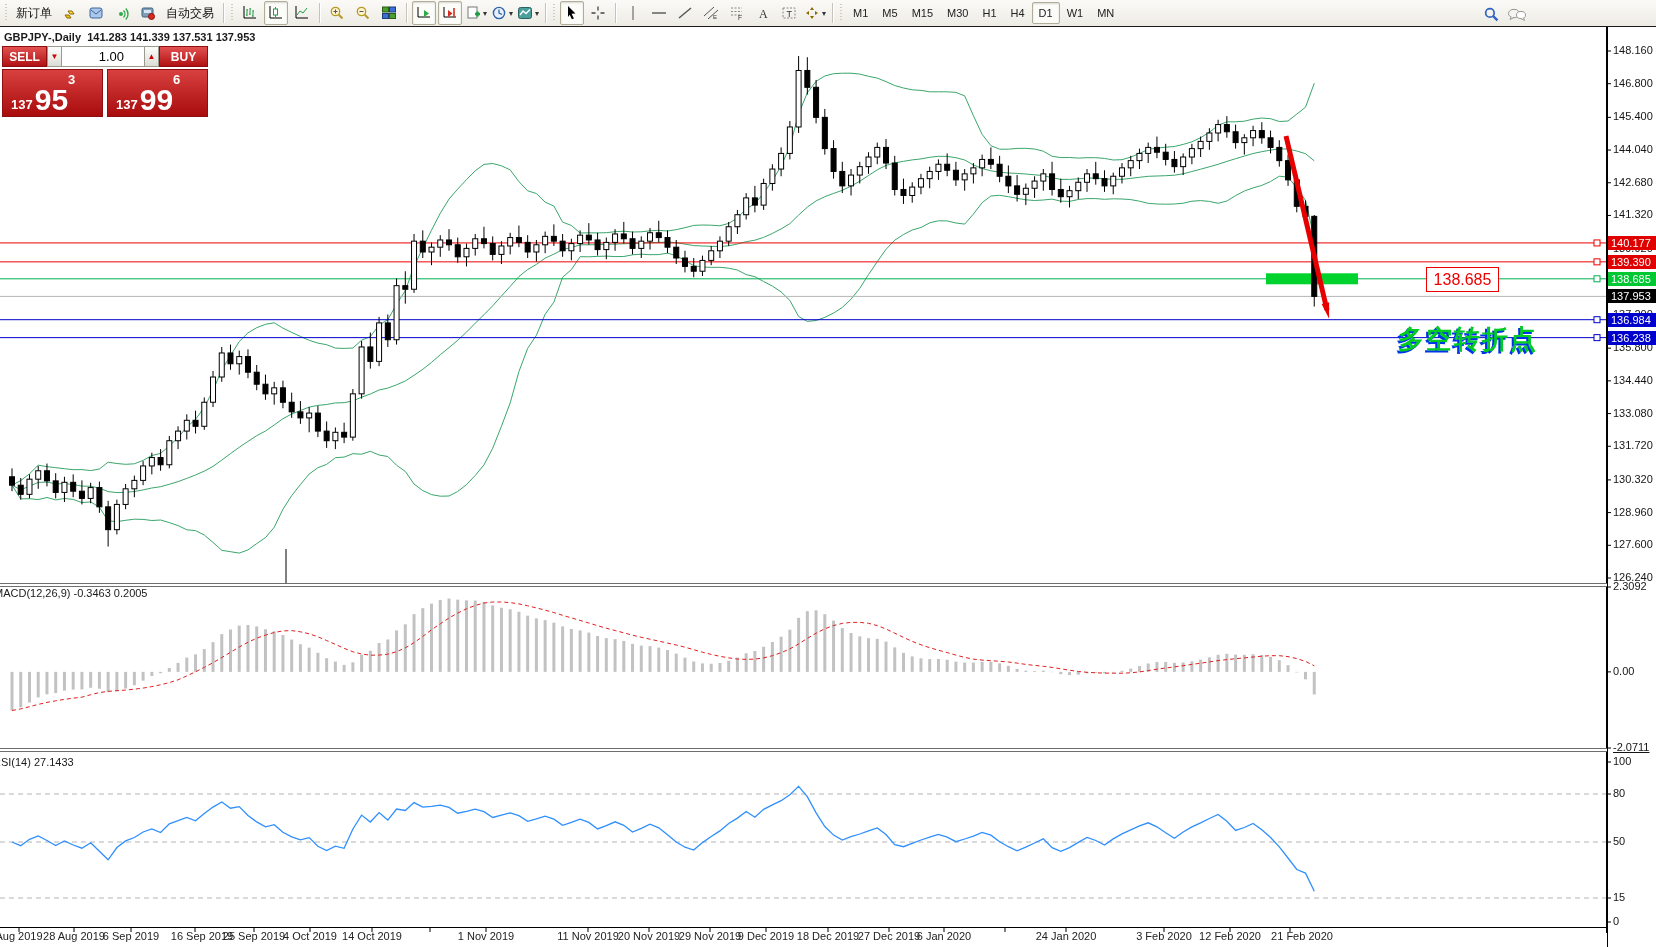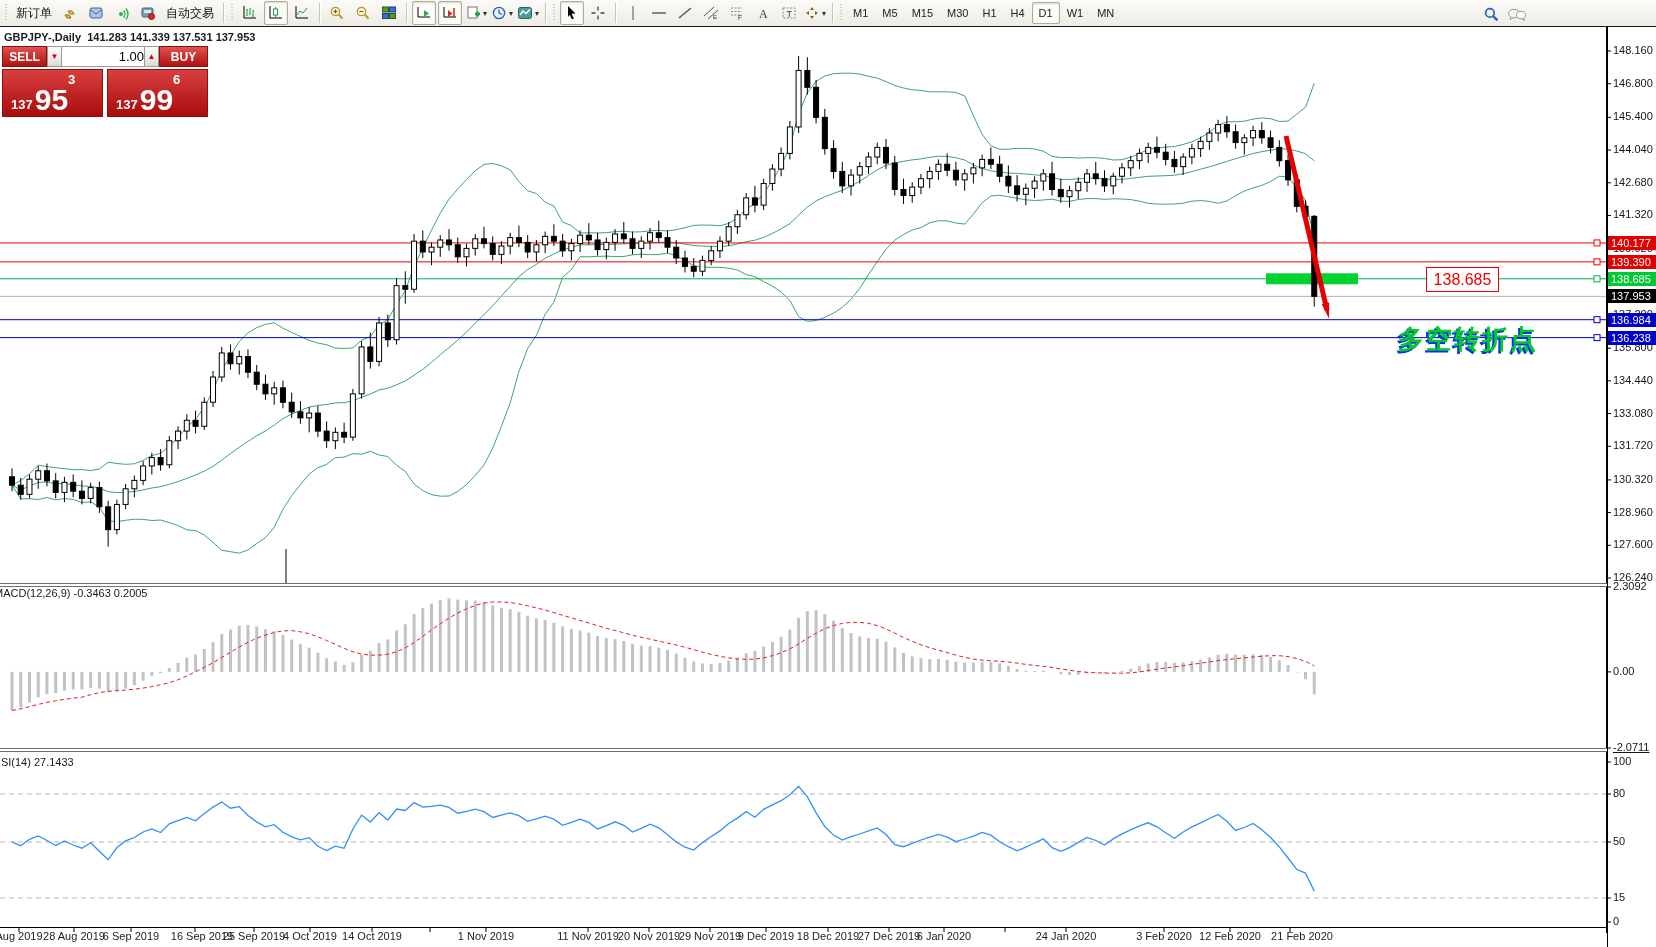--- a/index.html
+++ b/index.html
@@ -37,21 +37,21 @@
   
   #trade-panel{position:absolute;left:2px;top:46px;width:208px;z-index:5;font-family:"Liberation Sans",sans-serif;}
   #tp-row1{display:flex;height:21px;}
   .tp-btn{color:#fff;font-size:12px;font-weight:bold;display:flex;align-items:center;justify-content:center;
     background:linear-gradient(#e25151,#b01212);border:1px solid #8d0f0f;box-sizing:border-box;}
   #tp-sell-btn{width:45px;}
   #tp-buy-btn{width:49px;}
   .spin{width:15px;background:linear-gradient(#fdfdfd,#dcdcd6);border:1px solid #9a9a8e;
     display:flex;align-items:center;justify-content:center;font-size:8px;color:#c00;box-sizing:border-box;}
   #tp-vol{width:82px;border:1px solid #9a9a8e;border-left:none;border-right:none;font-size:13px;
-    text-align:right;padding-right:0;box-sizing:border-box;font-family:"Liberation Sans",sans-serif;}
+    text-align:right;padding-right:20px;box-sizing:border-box;font-family:"Liberation Sans",sans-serif;}
   #tp-row2{display:flex;margin-top:2px;height:48px;}
   .tp-tile{width:101px;color:#fff;display:flex;align-items:flex-end;padding:0 0 1px 8px;box-sizing:border-box;
     background:linear-gradient(#d84040,#a90c0c);border:1px solid #8d0f0f;cursor:default;}
   .tp-tile .sm{font-size:13px;font-weight:bold;margin:0 2px 3px 0;}
   .tp-tile .big{font-size:30px;font-weight:bold;line-height:30px;}
   .tp-tile .sup{font-size:13px;font-weight:bold;align-self:flex-start;margin-top:2px;}
   #tp-gap{width:4px;}
   
   #level-label{position:absolute;left:1426px;top:267px;width:71px;height:23px;z-index:4;
     border:1px solid #ee0000;color:#ee0000;background:#fff;font-size:16px;

